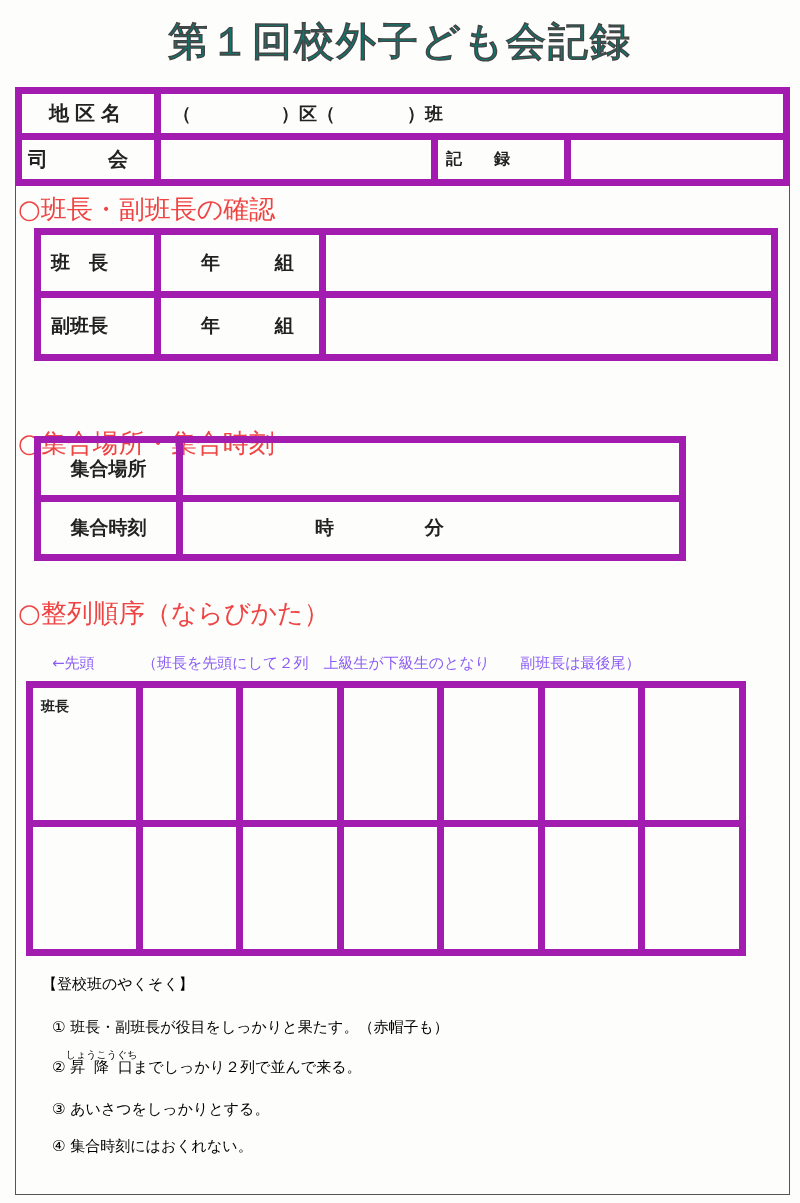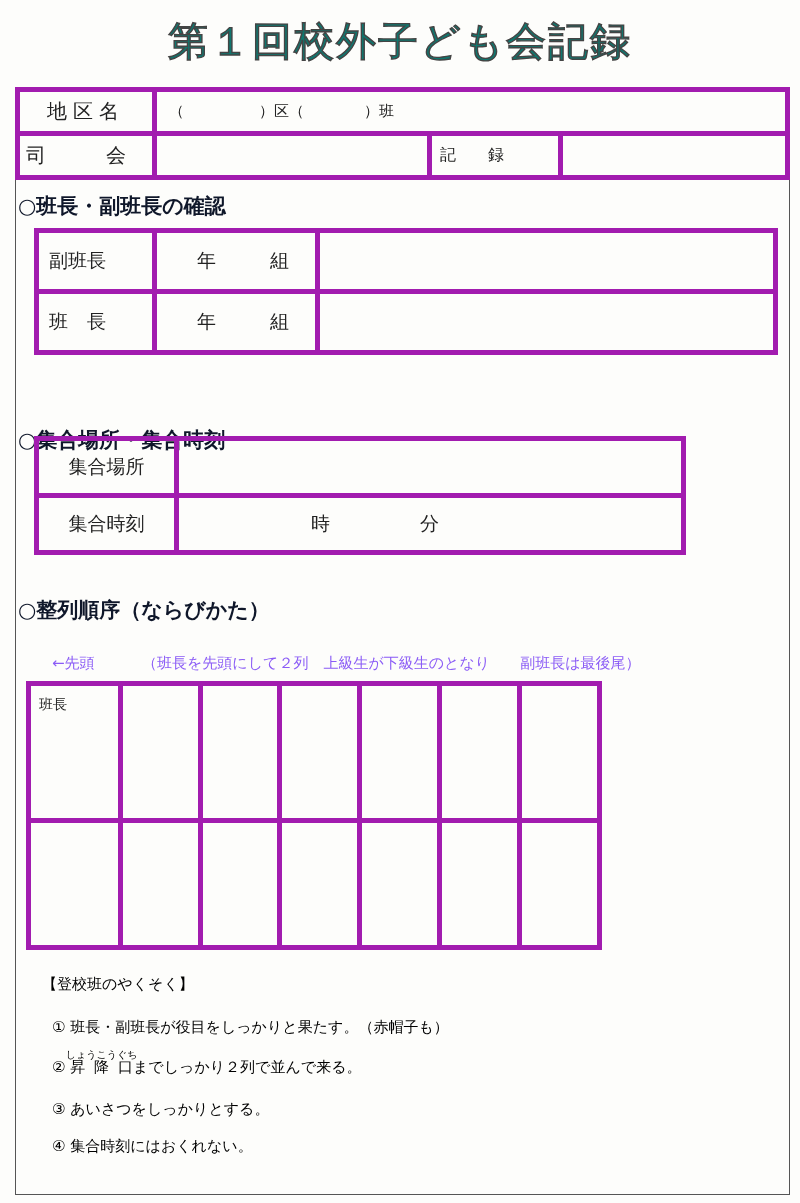--- a/index.html
+++ b/index.html
@@ -4,70 +4,70 @@
 <style>
   html, body { margin:0; padding:0; }
   body { width:800px; height:1203px; background:#fdfdfb; position:relative; overflow:hidden;
          font-family:"DejaVu Sans", sans-serif; color:#222; }
   .title { position:absolute; left:0; top:14px; width:800px; text-align:center;
            font-size:40px; letter-spacing:2px; color:#0f766e;
            -webkit-text-stroke:1.4px #444; font-weight:normal; }
   .frame { position:absolute; left:15px; top:87px; width:775px; height:1108px;
            border:1px solid #555; box-sizing:border-box; }
   table { border-collapse:collapse; position:absolute; }
-  td { border:5px solid #a21caf; padding:0; font-size:19px; }
+  td { border:7px solid #a21caf; padding:0; font-size:19px;font-weight:bold; }
   .hdr td { height:39px; }
   .hdr .lbl { width:132px; text-align:center; letter-spacing:6px; font-size:20px; }
-  .sec { position:absolute; font-size:21px; color:#0f172a;font-weight:bold; }
+  .sec { position:absolute; font-size:26px; color:#ef4444; }
   .t1 td { height:56px; }
   .t2 td { height:52px; }
   .lineup td { width:102px; height:122px; vertical-align:top; font-size:14px; }
   .note { position:absolute; font-size:15px; color:#8b5cf6; }
   .rule { position:absolute; font-size:15px; color:#000000; }
   ruby rt { font-size:10px; }
 </style>
 </head>
 <body>
 
 <div class="title">第１回校外子ども会記録</div>
 
 <div class="frame"></div>
 
 <table class="hdr" style="left:15px; top:87px; width:775px;">
   <tbody>
       <tr>
     <td class="lbl">地区名</td>
-    <td colspan="3" style="padding-left:12px; font-size:15px;">
+    <td colspan="3" style="padding-left:12px; font-size:18px;">
       <span>（　　　　　）区（　　　　）班</span>
     </td>
   </tr>
   <tr>
     <td class="lbl" style="letter-spacing:20px;">司　会</td>
     <td style="width:270px;"></td>
     <td style="width:118px; font-size:16px; padding-left:8px;">記　　録</td>
     <td></td>
   </tr>
 </tbody>
   </table>
 
 <div class="sec" style="left:18px; top:192px;">○班長・副班長の確認</div>
 
 <table class="t1" style="left:34px; top:228px; width:744px;">
   <tbody>
       <tr>
-    <td style="padding-left:10px;">副班長</td>
-    <td>
+    <td style="width:103px; padding-left:10px;">班　長</td>
+    <td style="width:158px;">
       <span style="margin-left:40px;">年</span>
       <span style="margin-left:48px;">組</span>
     </td>
     <td></td>
   </tr>
   <tr>
-    <td style="width:103px; padding-left:10px;">班　長</td>
-    <td style="width:158px;">
+    <td style="padding-left:10px;">副班長</td>
+    <td>
       <span style="margin-left:40px;">年</span>
       <span style="margin-left:48px;">組</span>
     </td>
     <td></td>
   </tr>
 </tbody>
   </table>
 
 <div class="sec" style="left:18px; top:398px;margin-top:28px;">○集合場所・集合時刻</div>
 
@@ -85,21 +85,21 @@
     </td>
   </tr>
 </tbody>
   </table>
 
 <div class="sec" style="left:18px; top:596px;">○整列順序（ならびかた）</div>
 
 <div class="note" style="left:52px; top:654px;">←先頭</div>
 <div class="note" style="left:142px; top:654px;">（班長を先頭にして２列　上級生が下級生のとなり　　副班長は最後尾）</div>
 
-<table class="lineup" style="left:26px; top:681px; width:576px;">
+<table class="lineup" style="left:26px; top:681px; width:720px;">
   <tbody>
       <tr>
     <td style="padding:10px 0 0 8px;"><span>班長</span></td>
     <td></td>
     <td></td>
     <td></td>
     <td></td>
     <td></td>
     <td></td>
   </tr>

